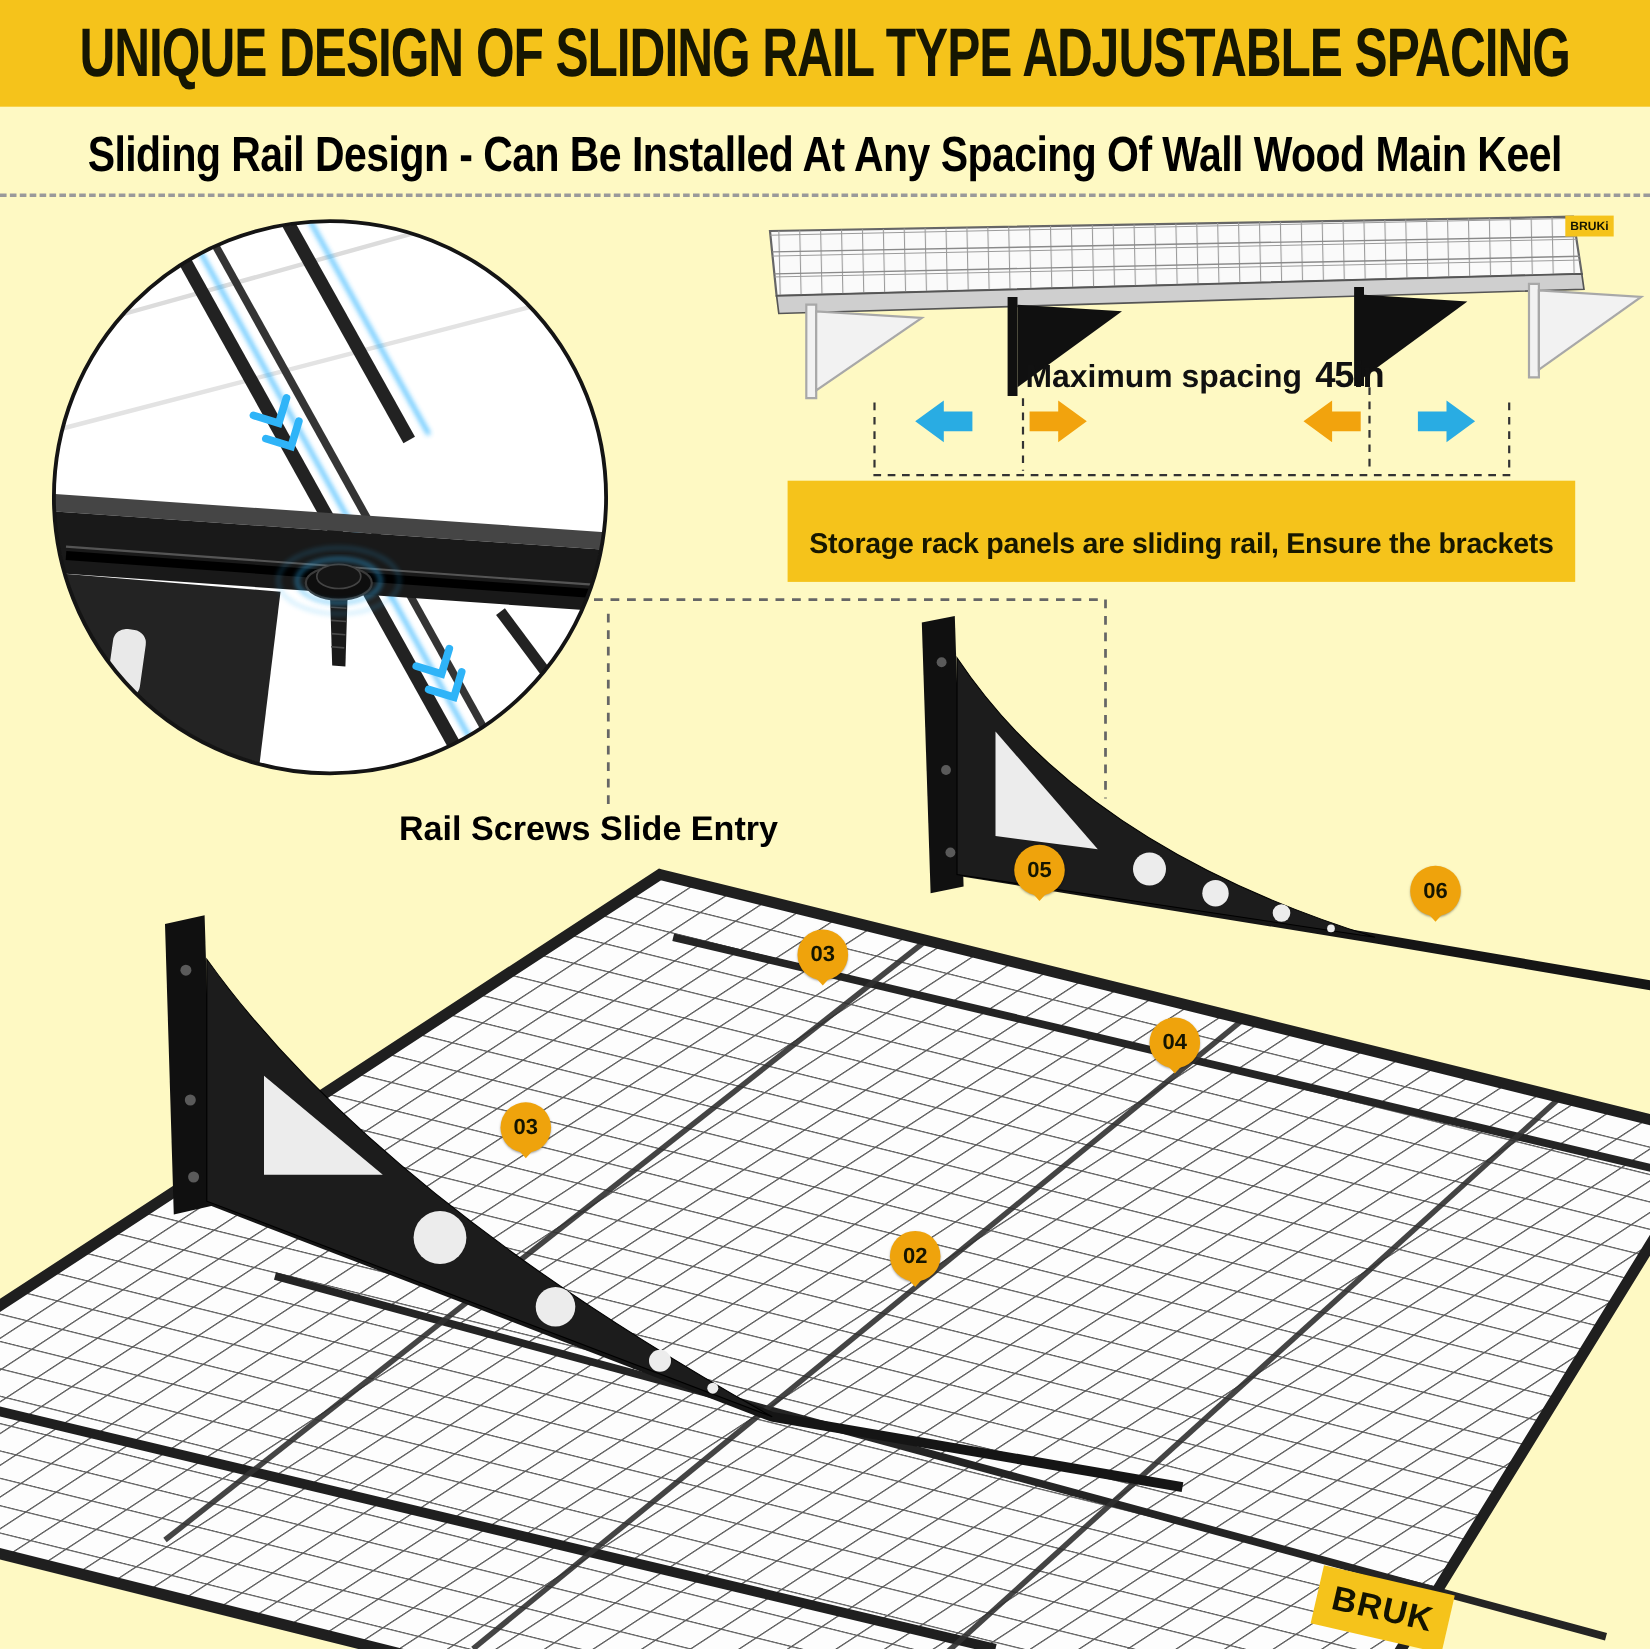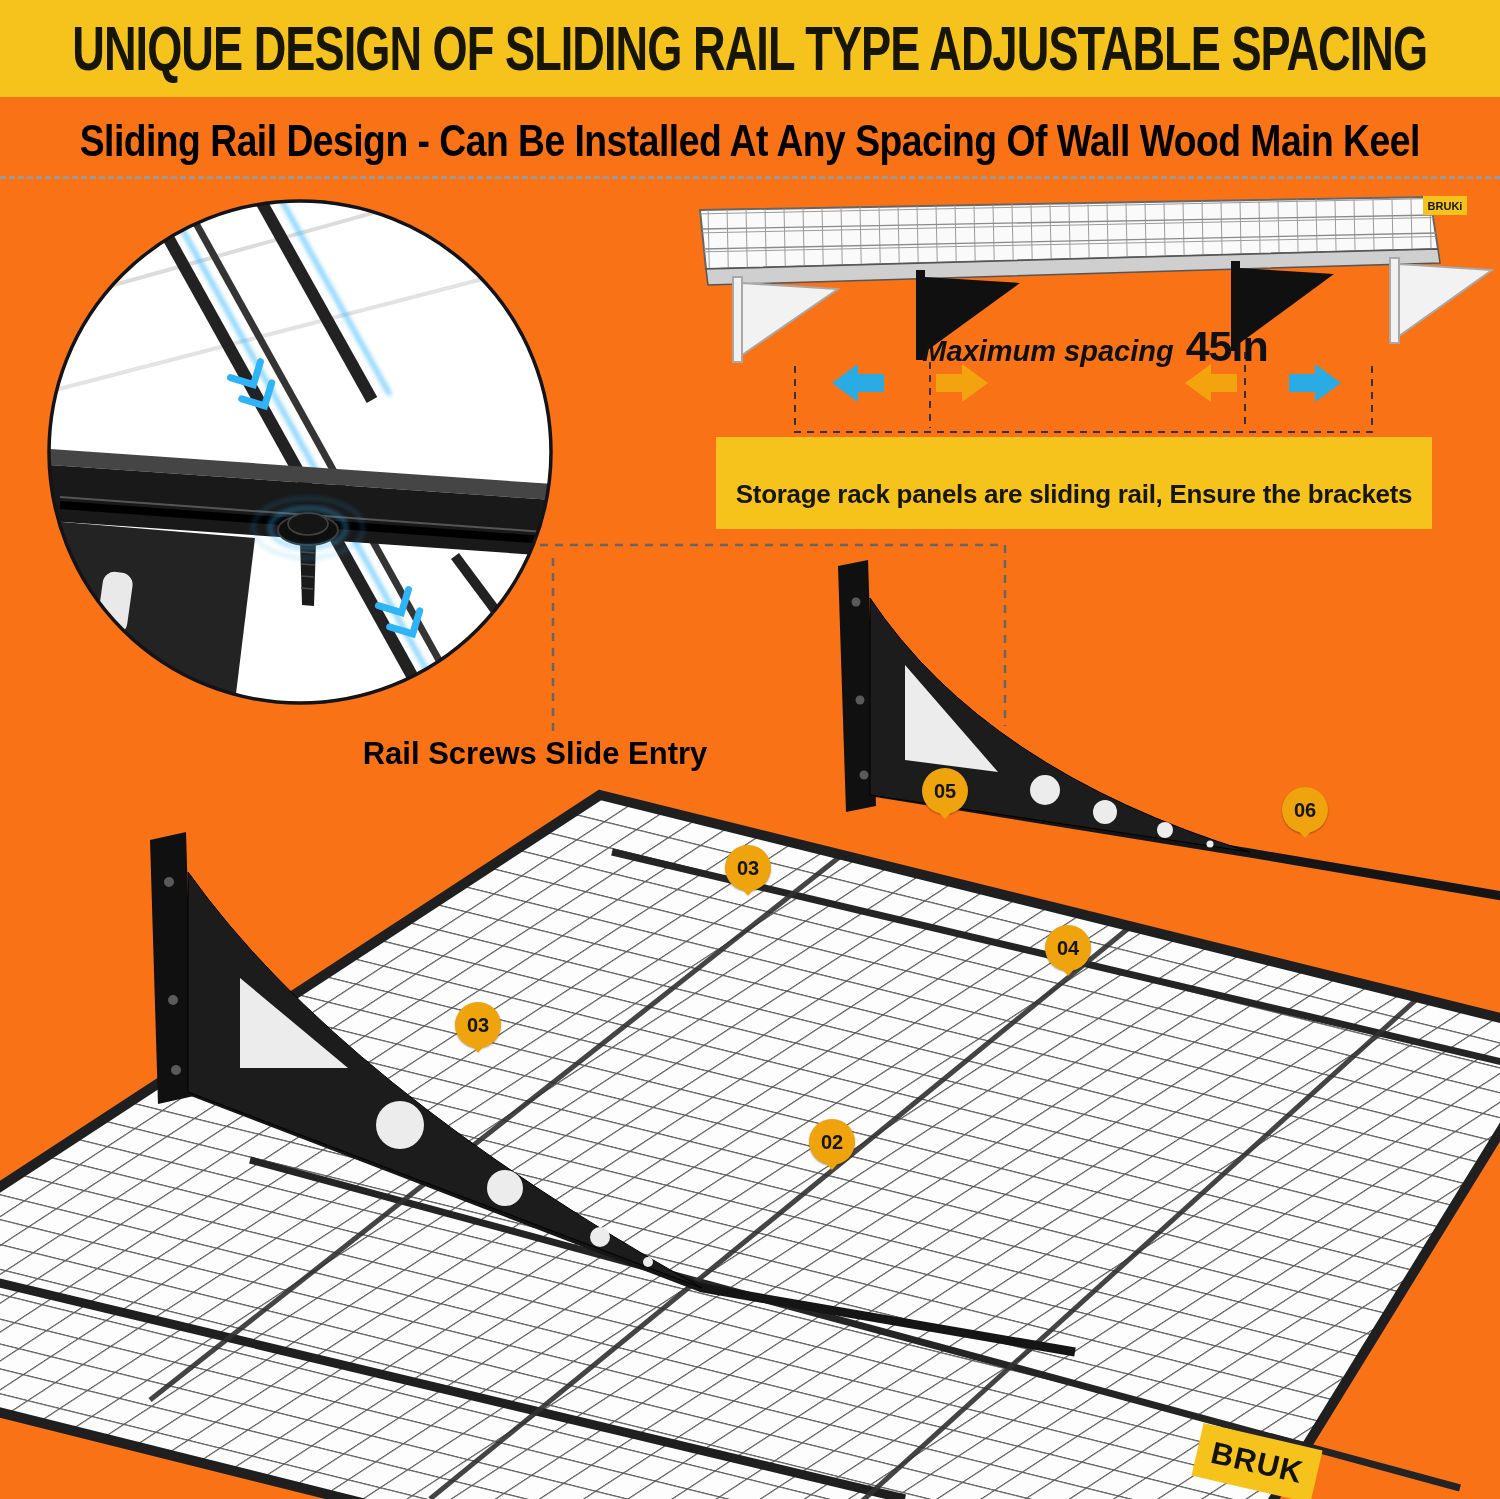--- a/index.html
+++ b/index.html
@@ -1,33 +1,33 @@
 <!DOCTYPE html>
 <html style="--yellow: #F5C31B; --pin: #EFA30C; --cyan: #29ACE3; --orange: #F2A30D; --metal-black: #1C1C1C; --glow-blue: #2FB0F5;"><head>
 <meta charset="utf-8">
 <style>
   html,body{margin:0;padding:0;background:#fff;}
-  .stage{position:relative;width:1500px;height:1499px;background:#f97316;overflow:hidden;
+  .stage{position:relative;width:1500px;height:1499px;background:#fef9c3;overflow:hidden;
          font-family:"Liberation Sans",sans-serif;color:#111;}
 
   
   .banner{position:absolute;left:0;top:0;width:100%;height:97px;background:var(--yellow);
           display:flex;align-items:center;justify-content:center;z-index:4;}
   .banner span{font-size:48px;font-weight:900;color:#161602;white-space:nowrap;
                letter-spacing:-1px;transform:scale(0.94,1.30);}
   .subtitle{position:absolute;top:100px;left:0;width:100%;text-align:center;z-index:4;margin-top:20px;}
   .subtitle span{display:inline-block;font-size:38px;font-weight:800;color:#000;
                  letter-spacing:-0.5px;transform:scale(0.98,1.18);white-space:nowrap;}
   .divider{position:absolute;top:176px;left:0;width:100%;border-top:3px dashed #9a9a9a;z-index:1;}
 
   
   .spacing-text{position:absolute;left:925px;top:322px;width:340px;display:flex;
                 align-items:baseline;justify-content:center;gap:12px;z-index:3;white-space:nowrap;}
-  .spacing-text .lbl{font-size:29px;font-weight:800;color:#111;font-style:italic;}
-  .spacing-text .val{font-size:43px;font-weight:900;color:#111;letter-spacing:-1px;}
+  .spacing-text .lbl{font-size:29px;font-weight:800;color:#111;}
+  .spacing-text .val{font-size:33px;font-weight:900;color:#111;letter-spacing:-1px;}
 
   .callout{position:absolute;left:716px;top:437px;width:716px;height:92px;background:var(--yellow);
            display:flex;flex-direction:column;align-items:center;justify-content:center;z-index:3;}
   .callout div{font-size:26px;font-weight:800;color:#171700;line-height:1.3;
                letter-spacing:-0.3px;white-space:nowrap;margin-top:23px;}
 
   .rail-label{position:absolute;left:330px;top:736px;width:410px;text-align:center;
               font-size:31px;font-weight:800;color:#000;z-index:3;white-space:nowrap;}
 
   .brand-tag{position:absolute;left:1423px;top:196px;width:44px;height:19px;background:var(--yellow);

